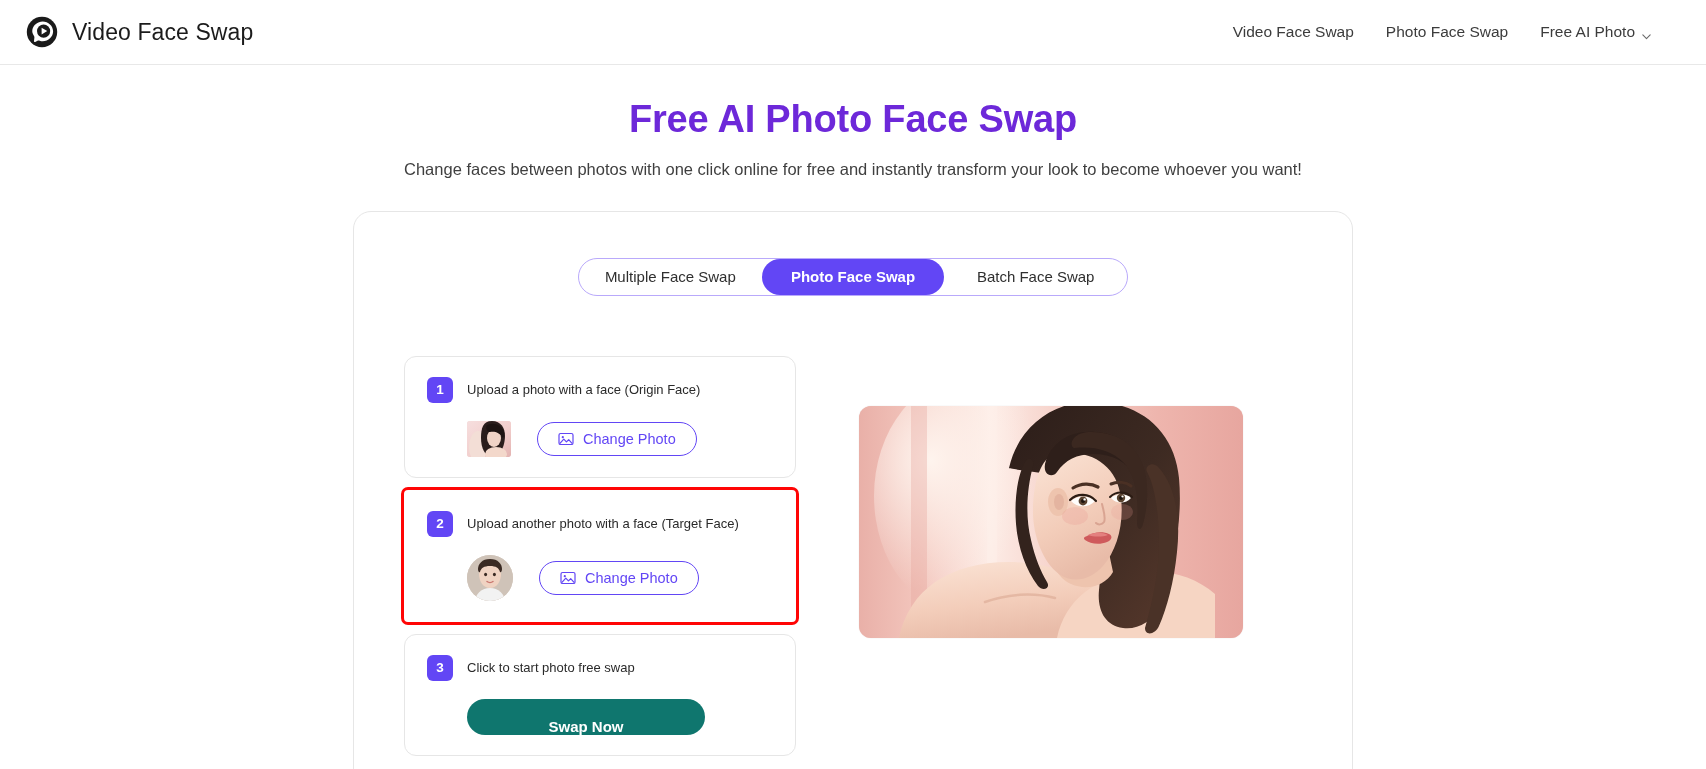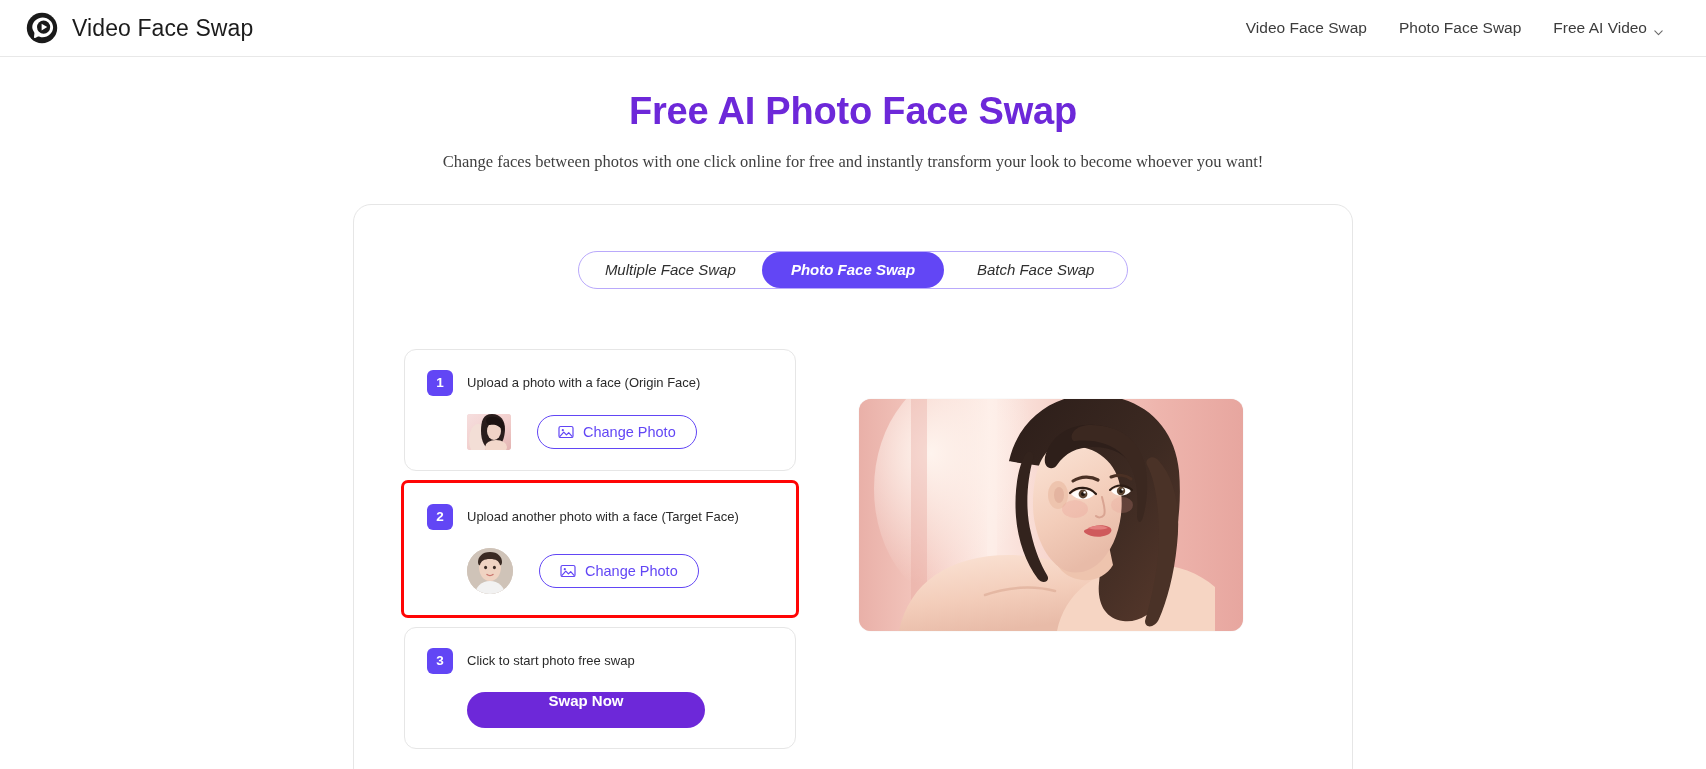--- a/index.html
+++ b/index.html
@@ -8,28 +8,28 @@
     width: 1706px;
     height: 769px;
     overflow: hidden;
     background: #ffffff;
     font-family: "Liberation Sans", sans-serif;
     -webkit-font-smoothing: antialiased;
   }
 
   
   .site-header {
-    height: 57px;
+    height: 65px;
     width: 100%;
     background: #ffffff;
     border-bottom: 1px solid #e8e8e8;
     display: flex;
     align-items: center;
     justify-content: space-between;
-    padding: 0 28px 0 26px;
+    padding: 0 40px 0 26px;
   }
   .brand {
     display: flex;
     align-items: center;
     gap: 14px;
     cursor: pointer;
   }
   .brand-logo {
     width: 32px;
     height: 32px;
@@ -76,21 +76,20 @@
     font-weight: 700;
     color: #6d28d9;
     letter-spacing: -0.2px;
     line-height: 1.15;
   }
   .hero-sub {
     margin-top: 18px;
     font-size: 16.5px;
     color: #3f3f3f;
     font-weight: 400;
-    font-family: Liberation Serif, serif;
   }
 
   
   .tool-shell {
     width: 1000px;
     margin: 32px auto 0;
     border: 1px solid #e6e6e6;
     border-radius: 18px;
     background: #ffffff;
     min-height: 600px;
@@ -100,21 +99,20 @@
   .tabs {
     width: 550px;
     margin: 14px auto 4px;
     height: 38px;
     border: 1px solid #b9a9fb;
     border-radius: 19px;
     display: flex;
     align-items: center;
     overflow: hidden;
     background: #ffffff;
-    font-style: italic;
   }
   .tab {
     flex: 1 1 0;
     height: 100%;
     display: flex;
     align-items: center;
     justify-content: center;
     font-size: 15px;
     color: #2f2f2f;
     cursor: pointer;
@@ -226,28 +224,28 @@
     cursor: pointer;
     white-space: nowrap;
   }
   .ico-img { width: 16px; height: 16px; display:block; }
 
   .btn-primary {
     height: 36px;
     width: 238px;
     border: none;
     border-radius: 18px;
-    background: #6d28d9;
+    background: #0f766e;
     color: #ffffff;
     font-size: 15px;
     font-weight: 700;
     font-family: inherit;
     cursor: pointer;
     display: flex;
-    align-items: flex-start;
+    align-items: flex-end;
     justify-content: center;
     white-space: nowrap;
   }
 
   .preview-frame {
     width: 384px;
     height: 232px;
     border-radius: 12px;
     overflow: hidden;
     background: #f0c7c0;
@@ -273,21 +271,21 @@
   </div>
 
   <nav class="main-nav">
     <a class="nav-link">
       <span>Video Face Swap</span>
     </a>
     <a class="nav-link">
       <span>Photo Face Swap</span>
     </a>
     <a class="nav-link">
-      <span>Free AI Video</span>
+      <span>Free AI Photo</span>
       <span class="chev">
         <svg viewBox="0 0 12 12" aria-hidden="true">
             <path d="M2 4.3l4 4 4-4" fill="none" stroke="currentColor" stroke-width="1.2" stroke-linecap="round" stroke-linejoin="round"></path>
           </svg>
       </span>
     </a>
   </nav>
 </header>
 
 <section class="hero">

